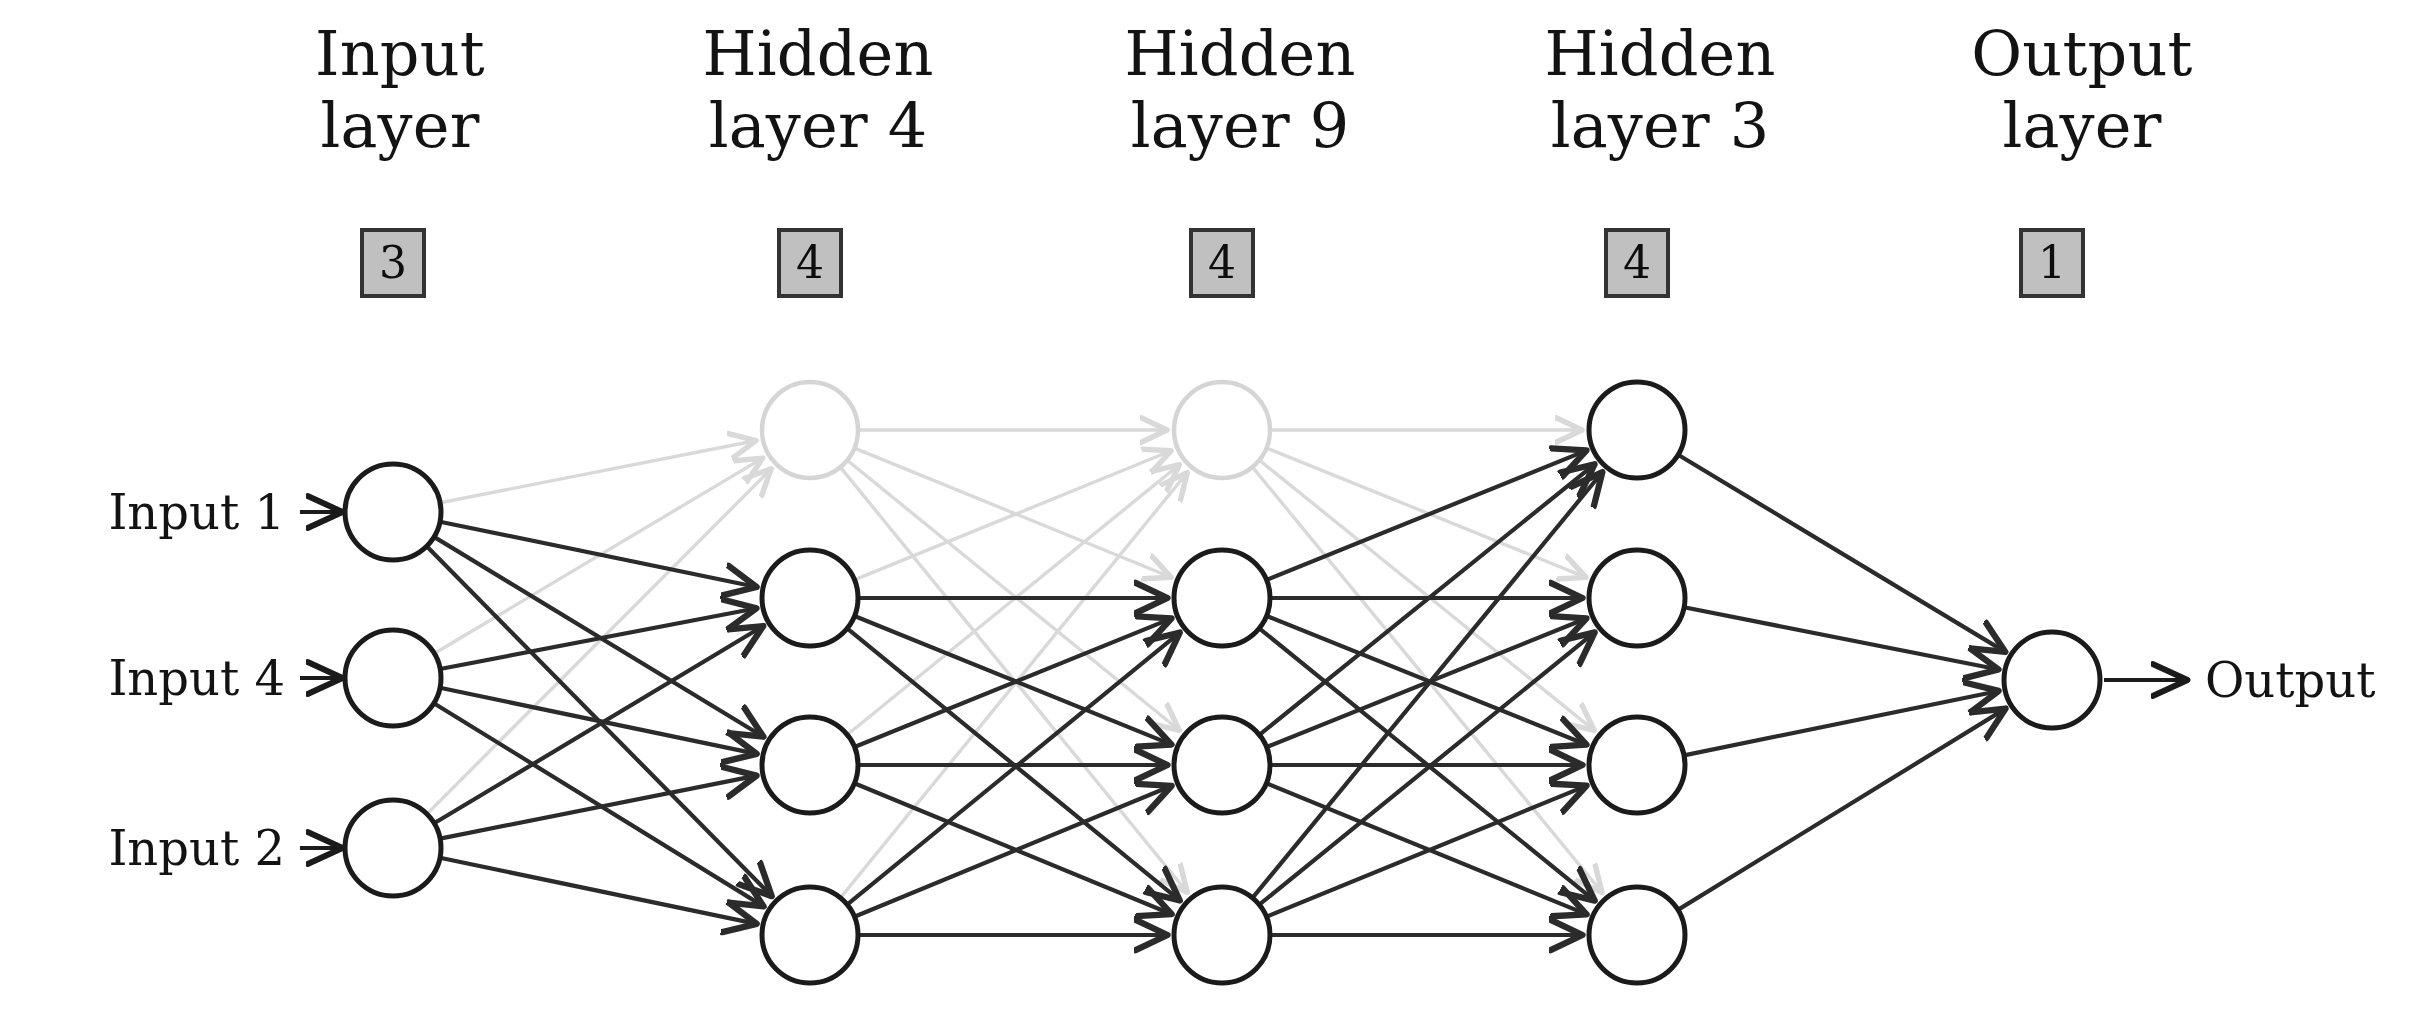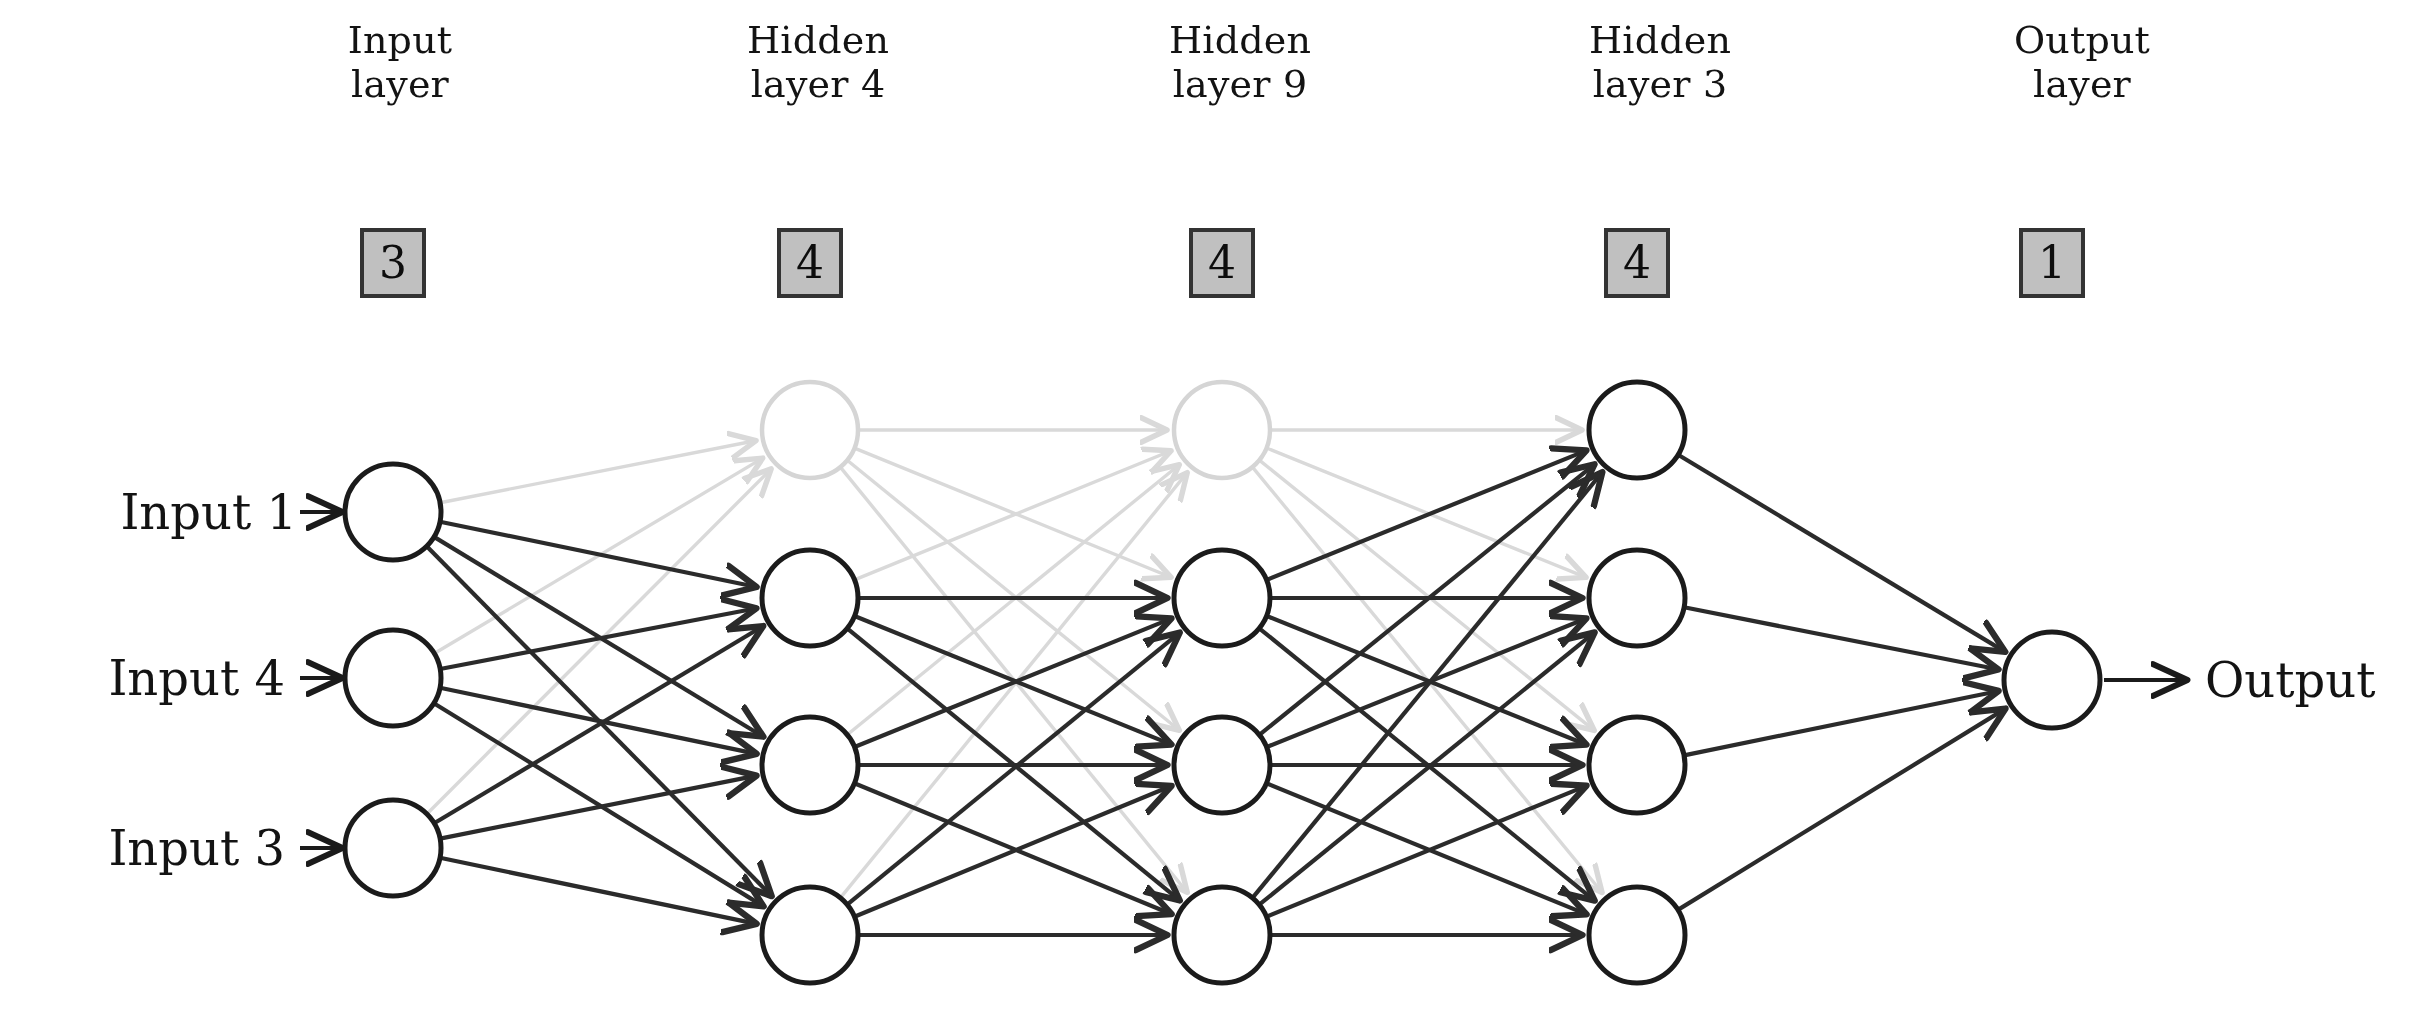--- a/index.html
+++ b/index.html
@@ -15,21 +15,21 @@
     position: relative;
     width: 2424px;
     height: 1014px;
     background: #ffffff;
     overflow: hidden;
   }
   
   .col-label {
     position: absolute;
     text-align: center;
-    font-size: 38px;
+    font-size: 62px;
     line-height: 1.16;
     color: #131313;
     letter-spacing: 0.2px;
     white-space: pre-line;
     transform: translateX(-50%);
     font-family: "DejaVu Serif", "Liberation Serif", serif;
   }
   .col-label .l2 { display: block; }
   
   .badge {
@@ -173,18 +173,18 @@
       <div class="col-label" style="left: 2082px; top: 18px;"><span>Output</span><span class="l2">layer</span></div>
     </div>
   <div id="badges">
       <div class="badge" style="left: 393px; top: 228px;">3</div>
       <div class="badge" style="left: 810px; top: 228px;">4</div>
       <div class="badge" style="left: 1222px; top: 228px;">4</div>
       <div class="badge" style="left: 1637px; top: 228px;">4</div>
       <div class="badge" style="left: 2052px; top: 228px;">1</div>
     </div>
   <div id="io-labels">
-      <div class="io-label left" style="left: 285px; top: 512px; margin-left: 12px;">Input 1</div>
+      <div class="io-label left" style="left: 285px; top: 512px;">Input 1</div>
       <div class="io-label left" style="left: 285px; top: 678px;">Input 4</div>
-      <div class="io-label left" style="left: 285px; top: 848px;">Input 3</div>
+      <div class="io-label left" style="left: 285px; top: 848px;">Input 2</div>
       <div class="io-label right" style="left: 2205px; top: 680px;">Output</div>
     </div>
 </div>
 
 </body></html>

